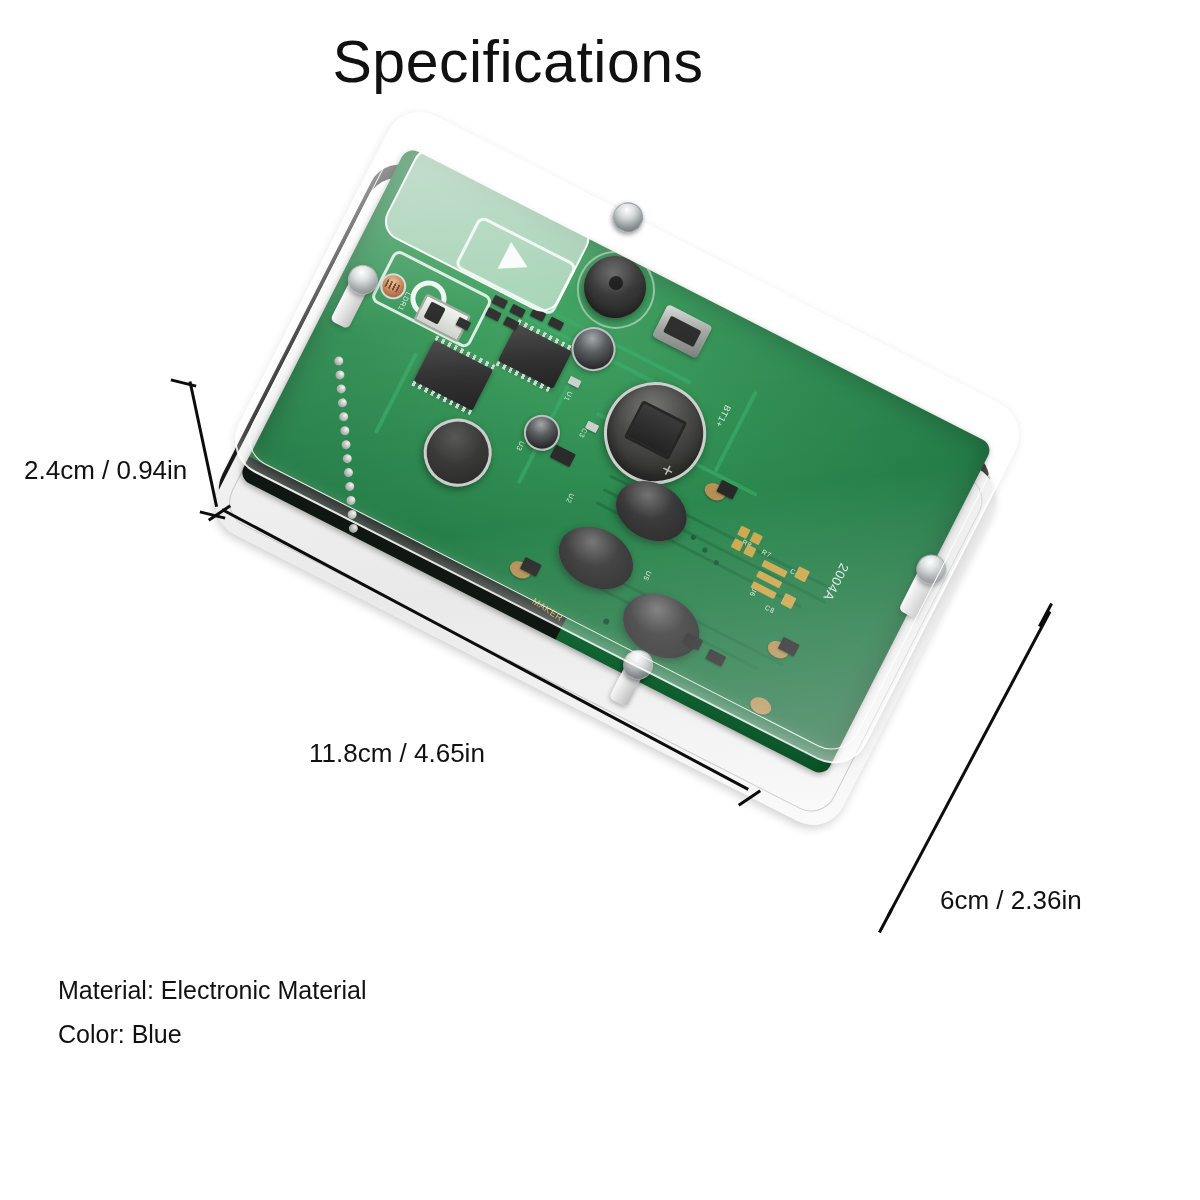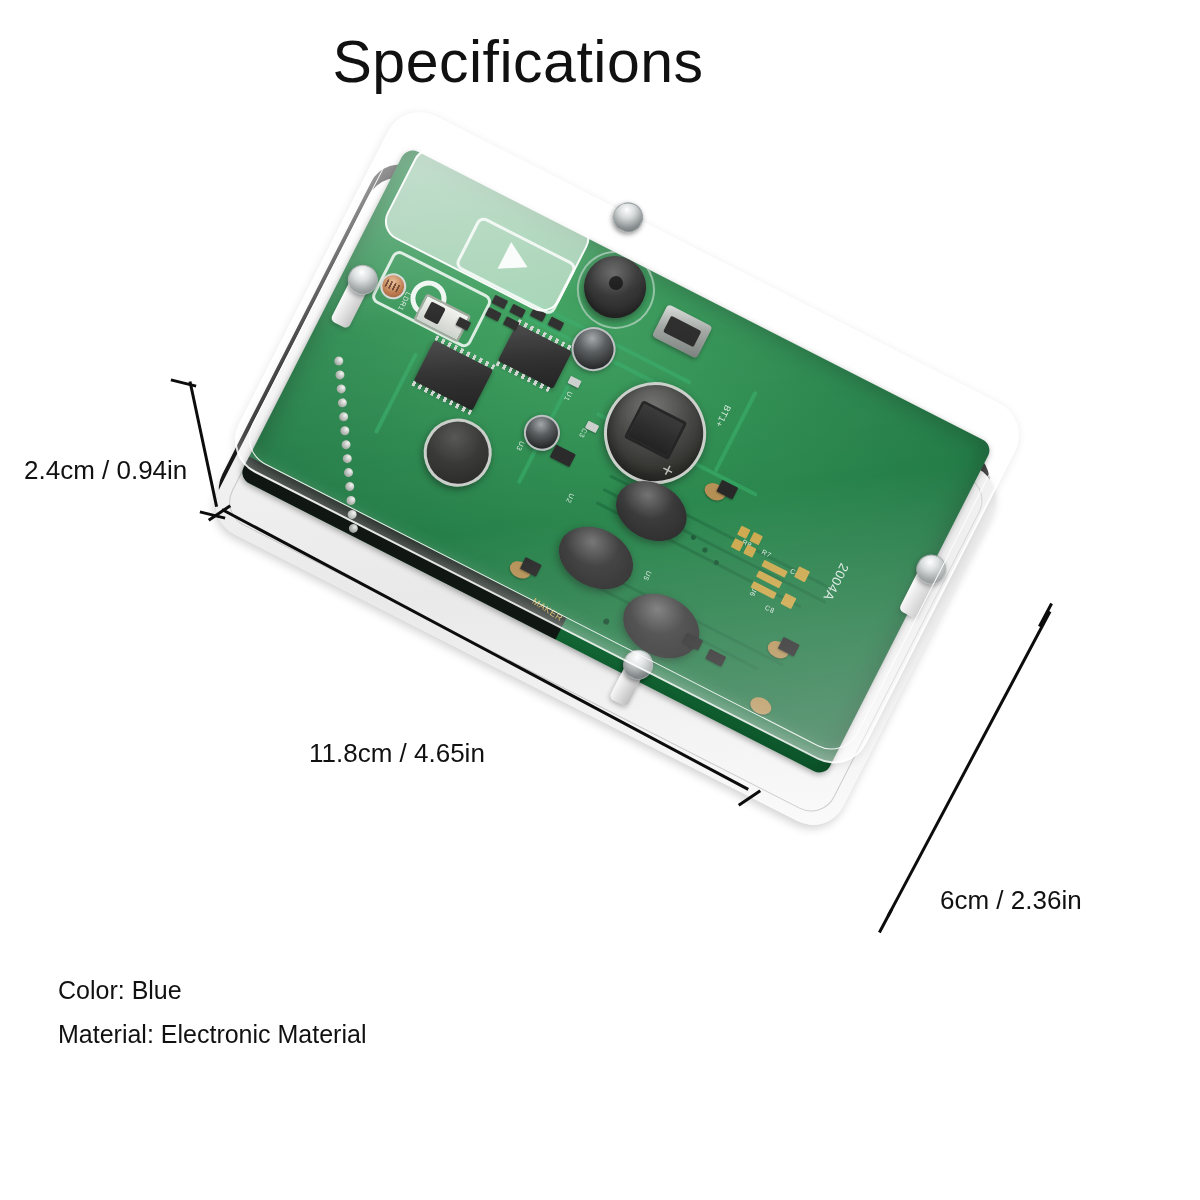--- a/index.html
+++ b/index.html
@@ -553,15 +553,15 @@
   <div class="dim-label" style="left:290px;top:608px;margin-left:19px;">11.8cm / 4.65in</div>
 
   <div class="dim-line" style="left:1050px;top:480px;width:345px;transform:rotate(118deg);"></div>
   <div class="dim-cap" style="left:1044px;top:472px;transform:rotate(28deg);"></div>
   <div class="dim-cap" style="left:884px;top:778px;transform:rotate(28deg);"></div>
   <div class="dim-label" style="left:940px;top:731px;margin-top:24px;">6cm / 2.36in</div>
 
 </div>
 
 <div class="spec-list">
+  <div class="spec-line">Material: Electronic Material</div>
   <div class="spec-line">Color: Blue</div>
-  <div class="spec-line">Material: Electronic Material</div>
 </div>
 
 </body></html>

